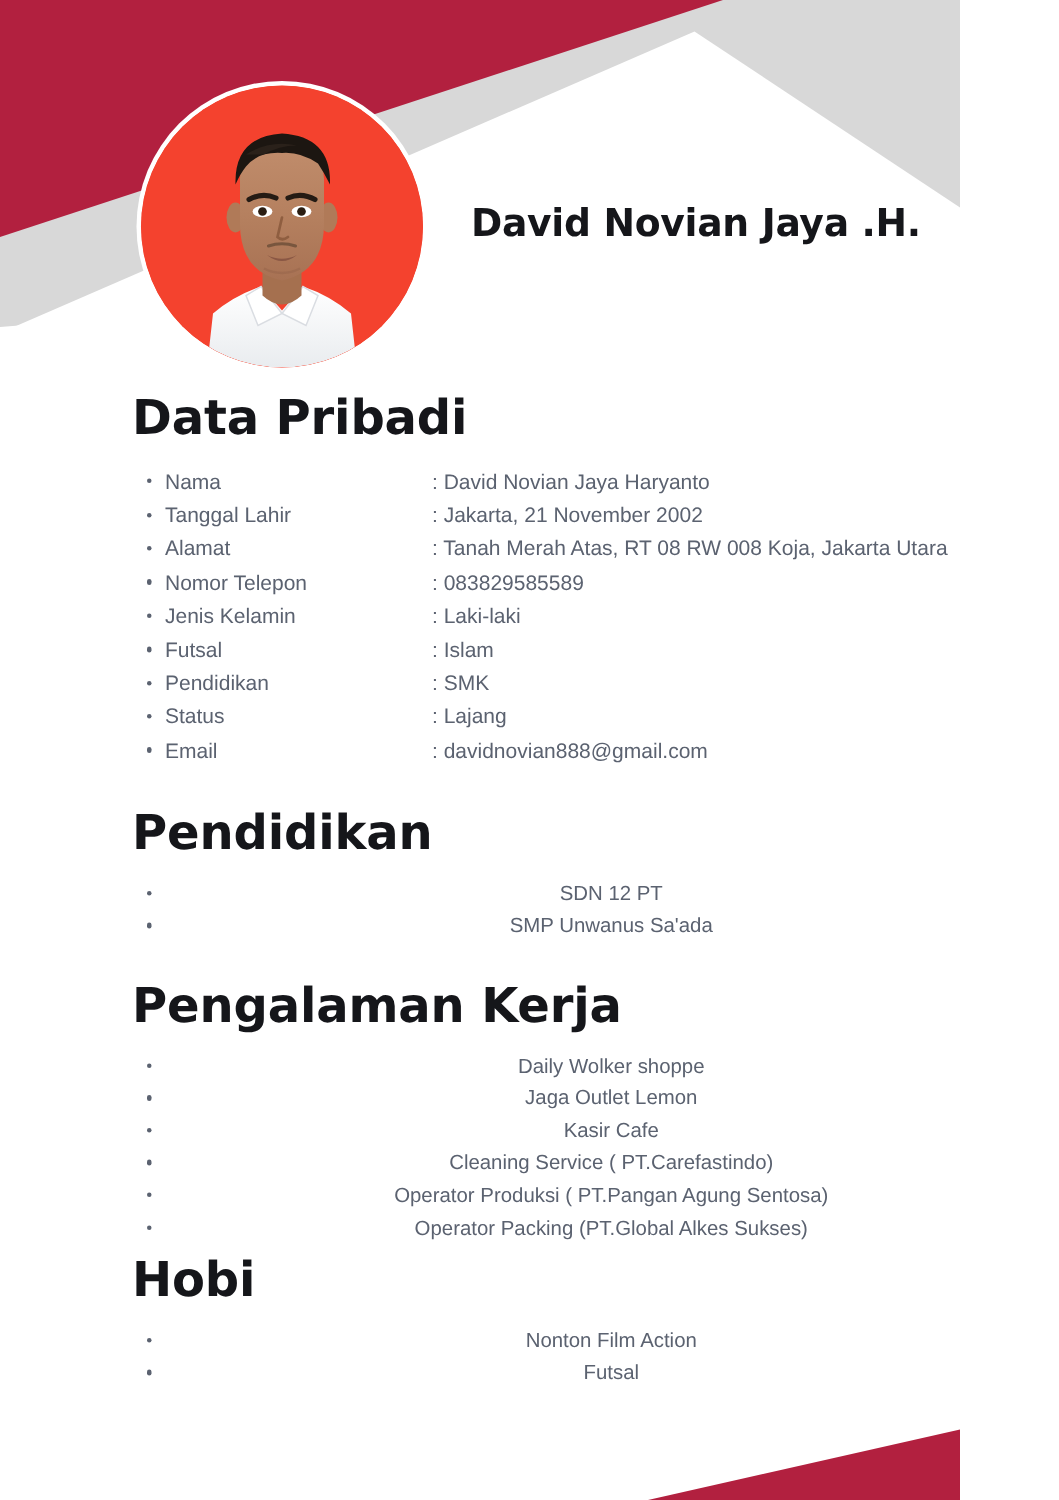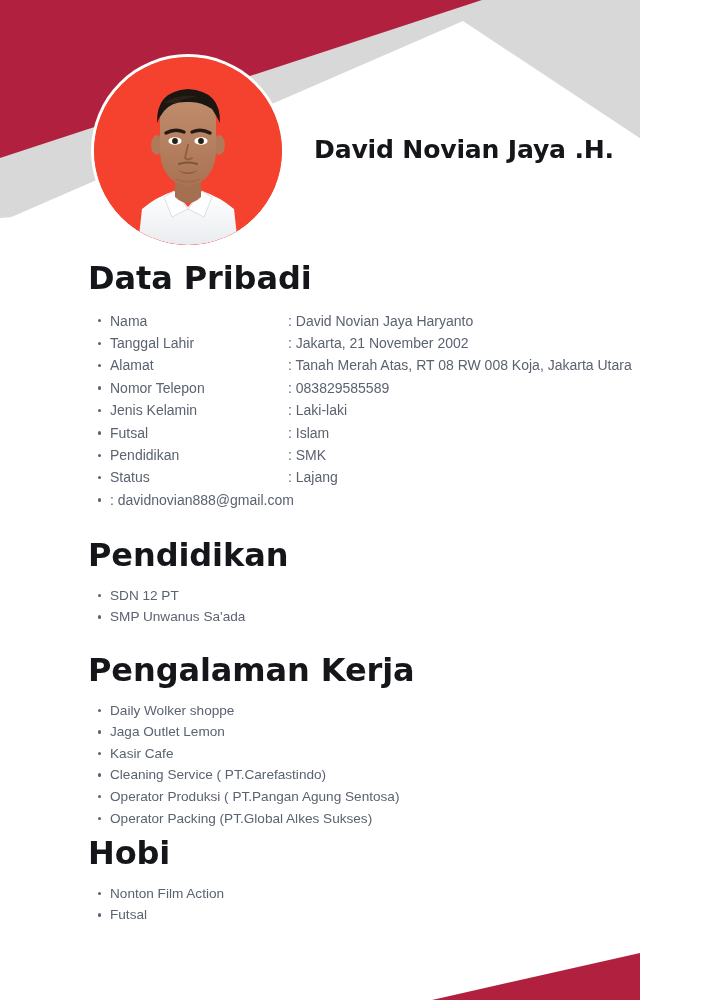--- a/index.html
+++ b/index.html
@@ -123,20 +123,21 @@
   }
   .pd-value {
     color: #5b6270;
   }
 
   
   .b-list {
     list-style: none;
     margin: 12px 0 0 0;
     padding: 0 1px 0 22px;
+    text-align: center;
   }
   .b-item {
     position: relative;
     font-size: 13.6px;
     color: #5b6270;
     line-height: 21.6px;
     white-space: nowrap;
   }
   .b-item::before {
     content: "";
@@ -255,20 +256,21 @@
         </li>
         <li class="pd-row">
           <span class="pd-label">Pendidikan</span>
           <span class="pd-value">: SMK</span>
         </li>
         <li class="pd-row">
           <span class="pd-label">Status</span>
           <span class="pd-value">:  Lajang</span>
         </li>
         <li class="pd-row">
+          <span class="pd-label">Email</span>
           <span class="pd-value">: davidnovian888@gmail.com</span>
         </li>
       </ul>
     </div>
 
     <div class="section gap-pendidikan">
       <h2 class="section-title">Pendidikan</h2>
       <ul class="b-list">
         <li class="b-item">SDN 12 PT</li>
         <li class="b-item">SMP Unwanus Sa'ada</li>

